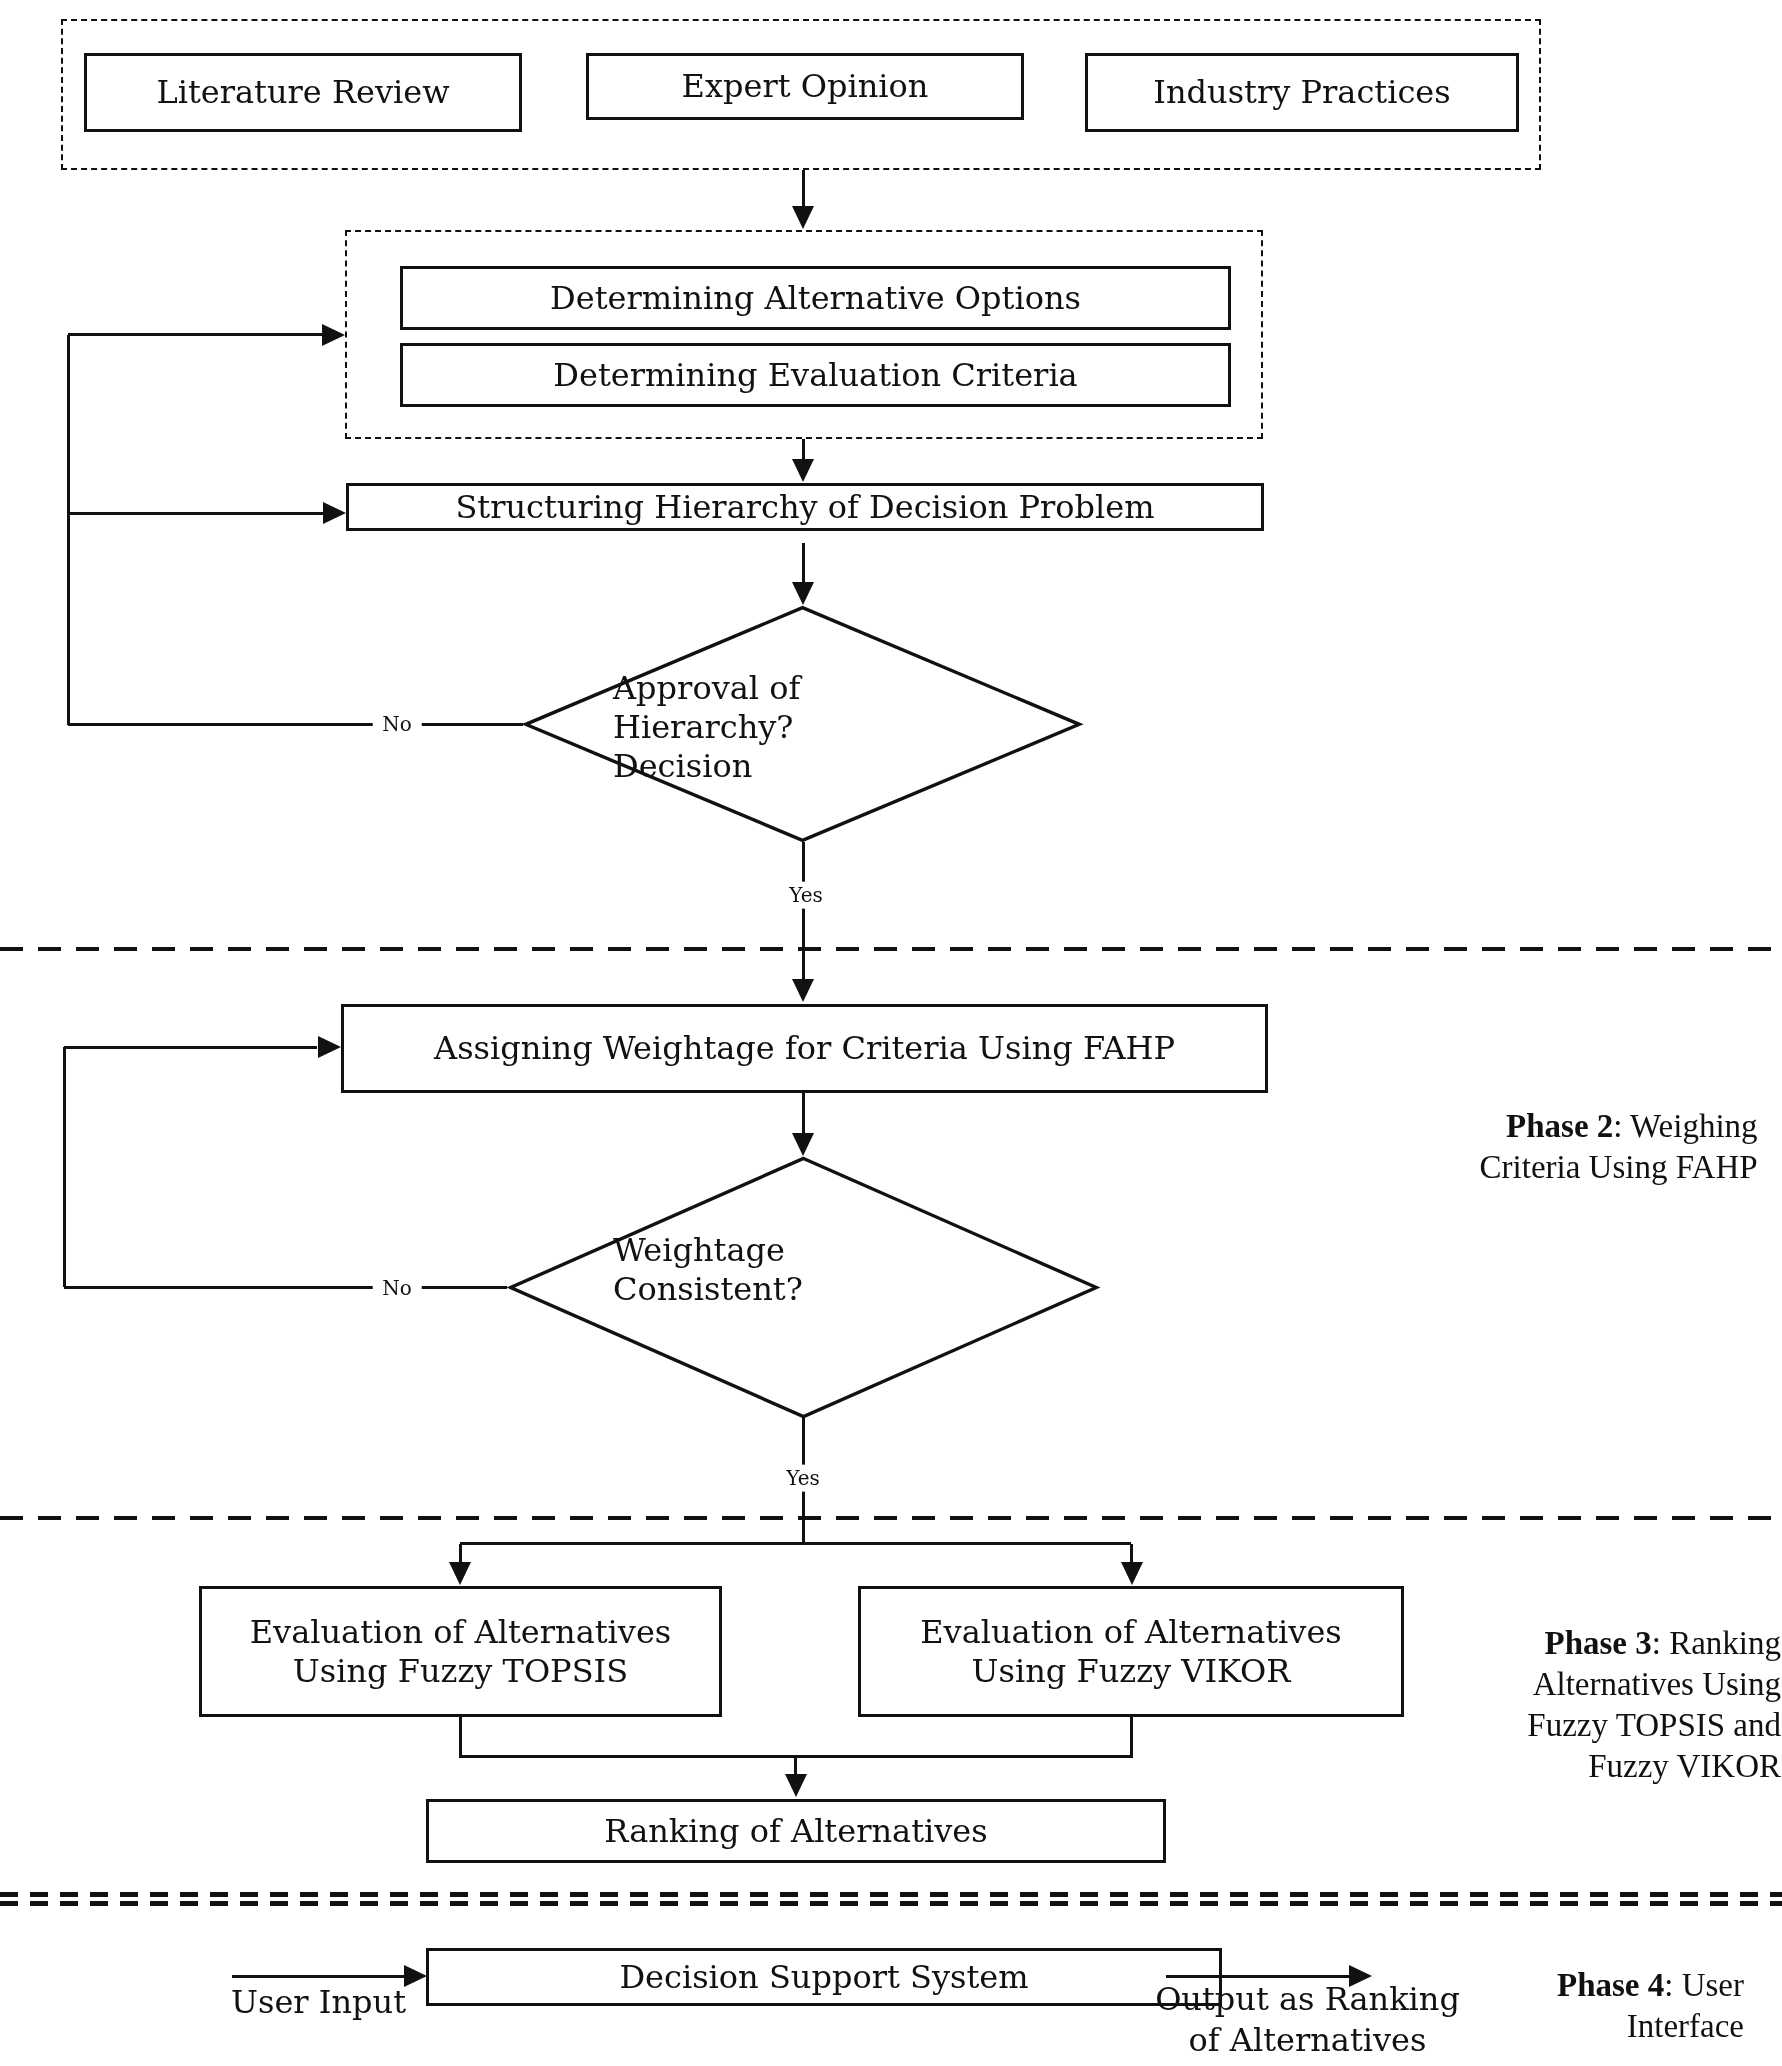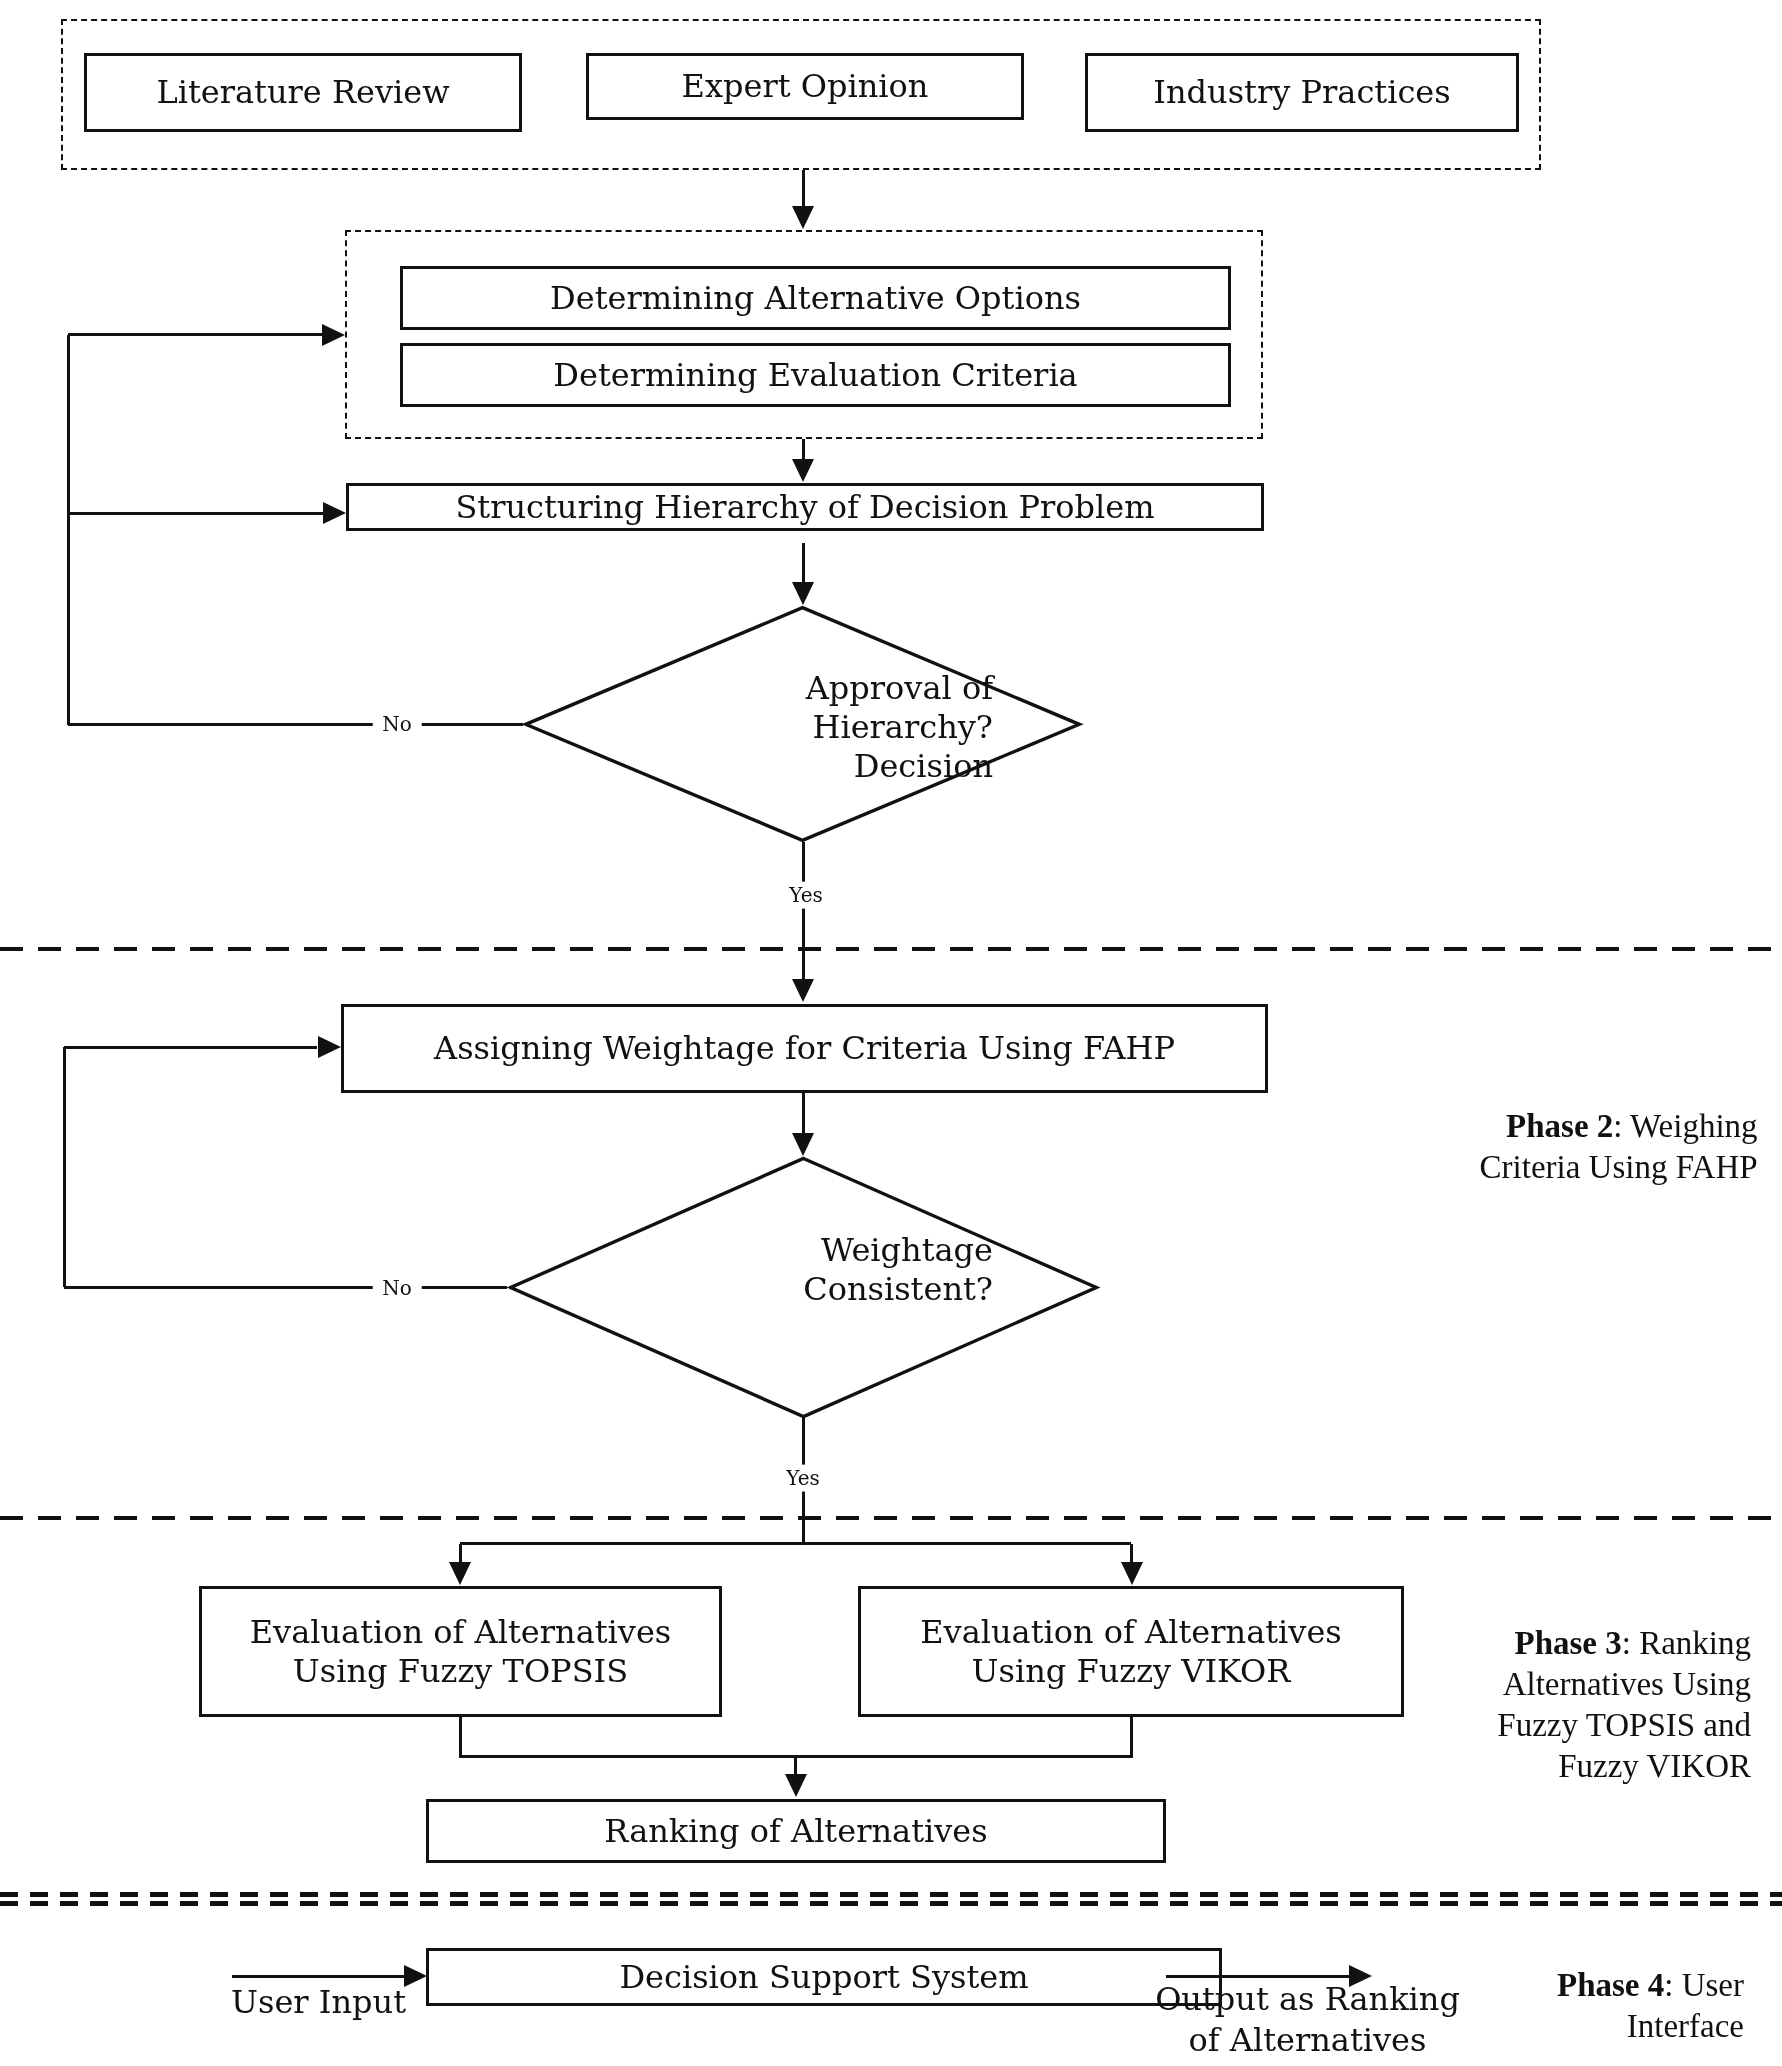--- a/index.html
+++ b/index.html
@@ -16,21 +16,21 @@
   .sep.dense{height:4.8px;
        background:repeating-linear-gradient(90deg,#111 0 17.6px,transparent 17.6px 30px);}
   .ah-down{position:absolute;width:0;height:0;
        border-left:11px solid transparent;border-right:11px solid transparent;
        border-top:23px solid #111;}
   .ah-right{position:absolute;width:0;height:0;
        border-top:11px solid transparent;border-bottom:11px solid transparent;
        border-left:23px solid #111;}
   .dlabel{position:absolute;transform:translate(-50%,-50%);background:#fff;
        padding:1.4px 9.5px;font-size:20px;white-space:nowrap;}
-  .dtext{position:absolute;text-align:right;font-size:32px;line-height:39px;}
+  .dtext{position:absolute;text-align:left;font-size:32px;line-height:39px;}
   .phase{position:absolute;text-align:right;font-family:"Liberation Serif",serif;
        font-size:33px;line-height:41px;white-space:nowrap;}
   .phase b{font-weight:bold;}
   .outlabel{position:absolute;text-align:center;font-size:32px;line-height:41px;white-space:nowrap;}
   svg.diamond{position:absolute;overflow:visible;}
 </style>
 </head>
 <body>
 
 <div class="canvas">
@@ -145,21 +145,21 @@
   <div class="vline" style="left:459px;top:1717px;height:41px"></div>
   <div class="vline" style="left:1130px;top:1717px;height:41px"></div>
   <div class="hline" style="left:460px;top:1755px;width:671px"></div>
   <div class="vline" style="left:794px;top:1757px;height:19px"></div>
   <div class="ah-down" style="left:785px;top:1774px"></div>
 
   <div class="box" style="left:426px;top:1799px;width:740px;height:64px">
     <span>Ranking of Alternatives</span>
   </div>
 
-  <div class="phase" style="right:31px;top:1623px">
+  <div class="phase" style="right:1px;top:1623px">
     <div><b>Phase 3</b><span>: Ranking</span></div>
     <div>Alternatives Using</div>
     <div>Fuzzy TOPSIS and</div>
     <div>Fuzzy VIKOR</div>
   </div>
 
   <div class="box" style="left:426px;top:1948px;width:796px;height:58px">
     <span>Decision Support System</span>
   </div>
   <div class="hline" style="left:232px;top:1975px;width:174px"></div>

